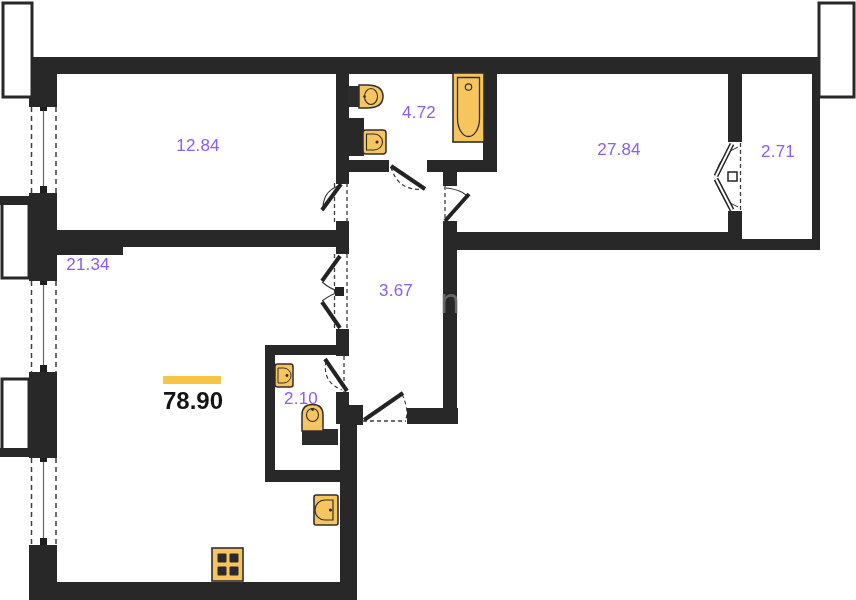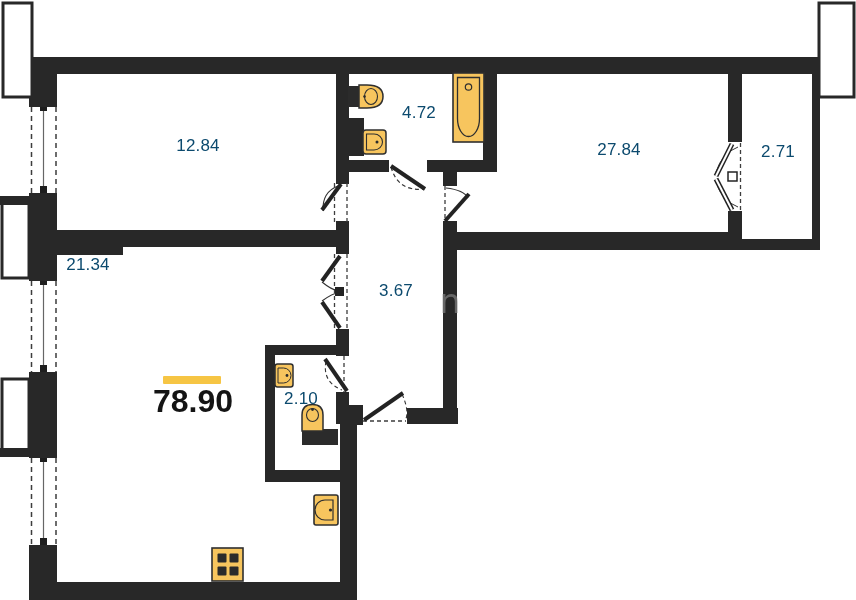--- a/index.html
+++ b/index.html
@@ -3,25 +3,25 @@
 <meta charset="utf-8">
 <style>
   html,body{margin:0;padding:0;background:#ffffff;}
   #stage{
     position:relative;width:856px;height:600px;background:#ffffff;overflow:hidden;
     font-family:"Liberation Sans", sans-serif;
   }
   #plan-svg{position:absolute;left:0;top:0;}
   .room-label{
     position:absolute;transform:translate(-50%,-50%);
-    font-size:17px;color:#0c4a6e;letter-spacing:0.2px;white-space:nowrap;
+    font-size:17px;color:#8b5cf6;letter-spacing:0.2px;white-space:nowrap;
   }
   .total-label{
     position:absolute;transform:translate(-50%,-50%);
-    font-size:32px;font-weight:bold;color:#141414;white-space:nowrap;
+    font-size:24px;font-weight:bold;color:#141414;white-space:nowrap;
   }
   .total-highlight{
     position:absolute;width:58px;height:8px;background:#F6C544;border-radius:1px;
   }
 </style>
 </head>
 <body>
 
 <div id="stage">
 

